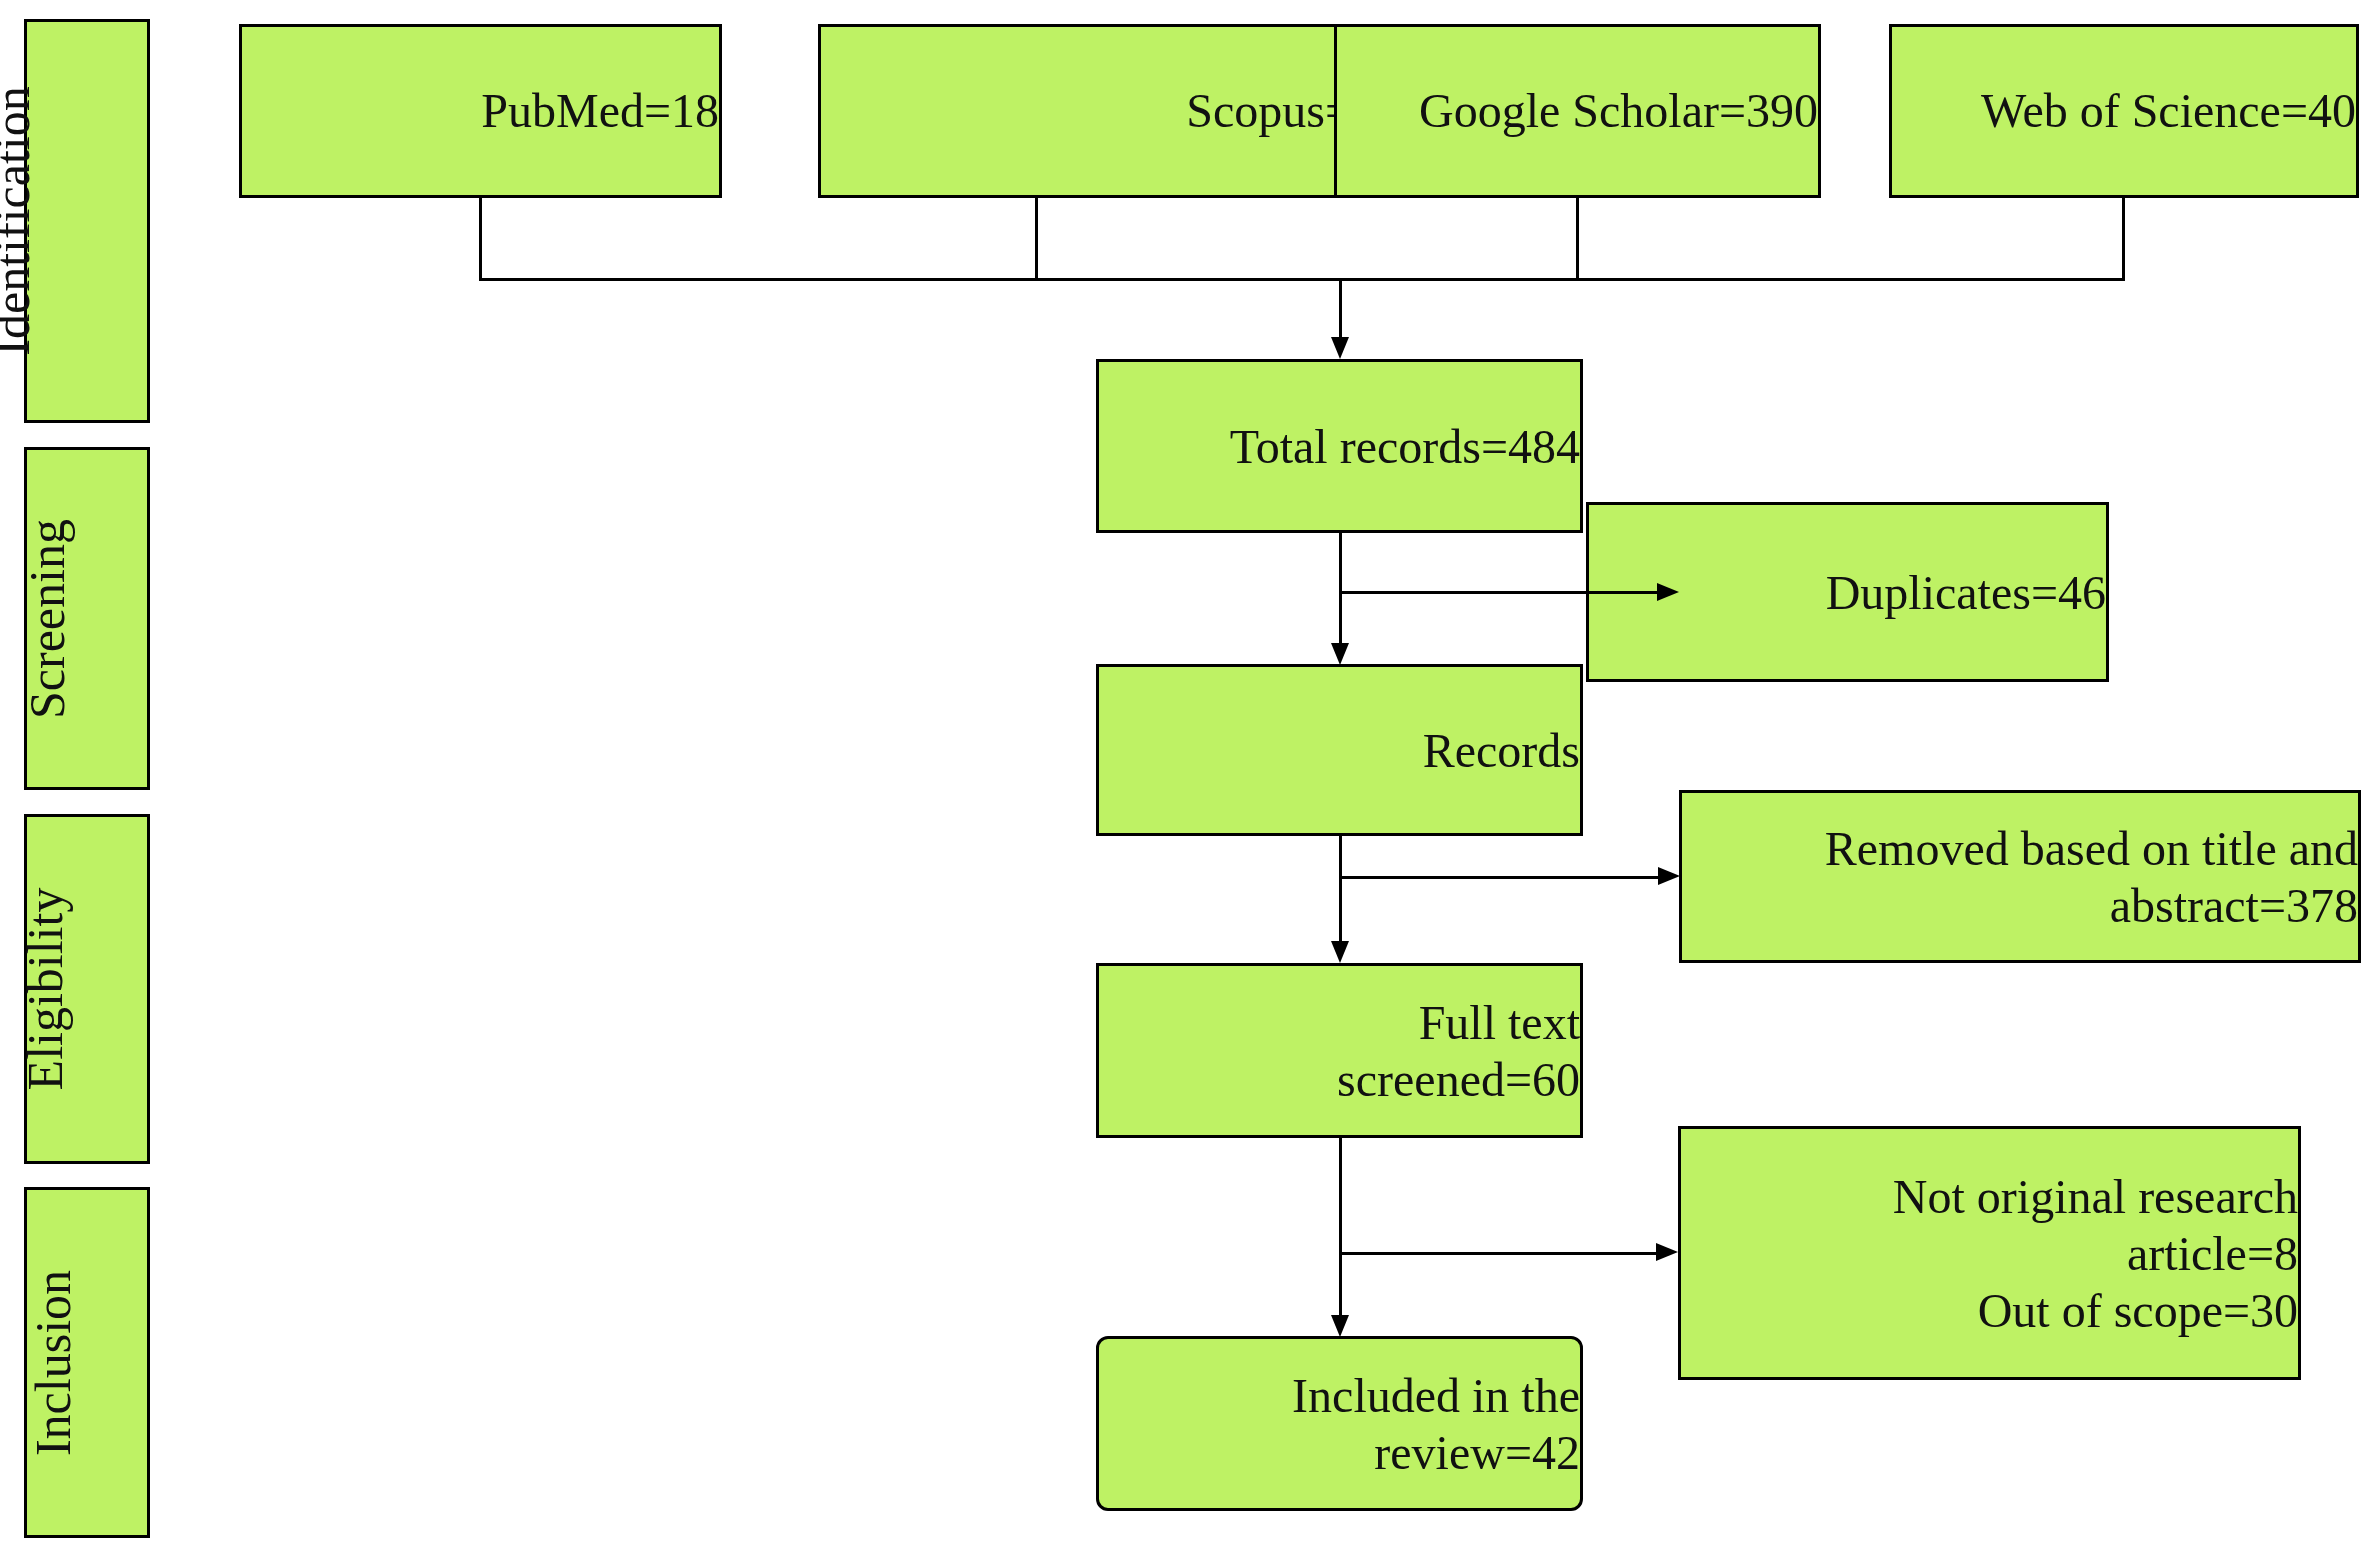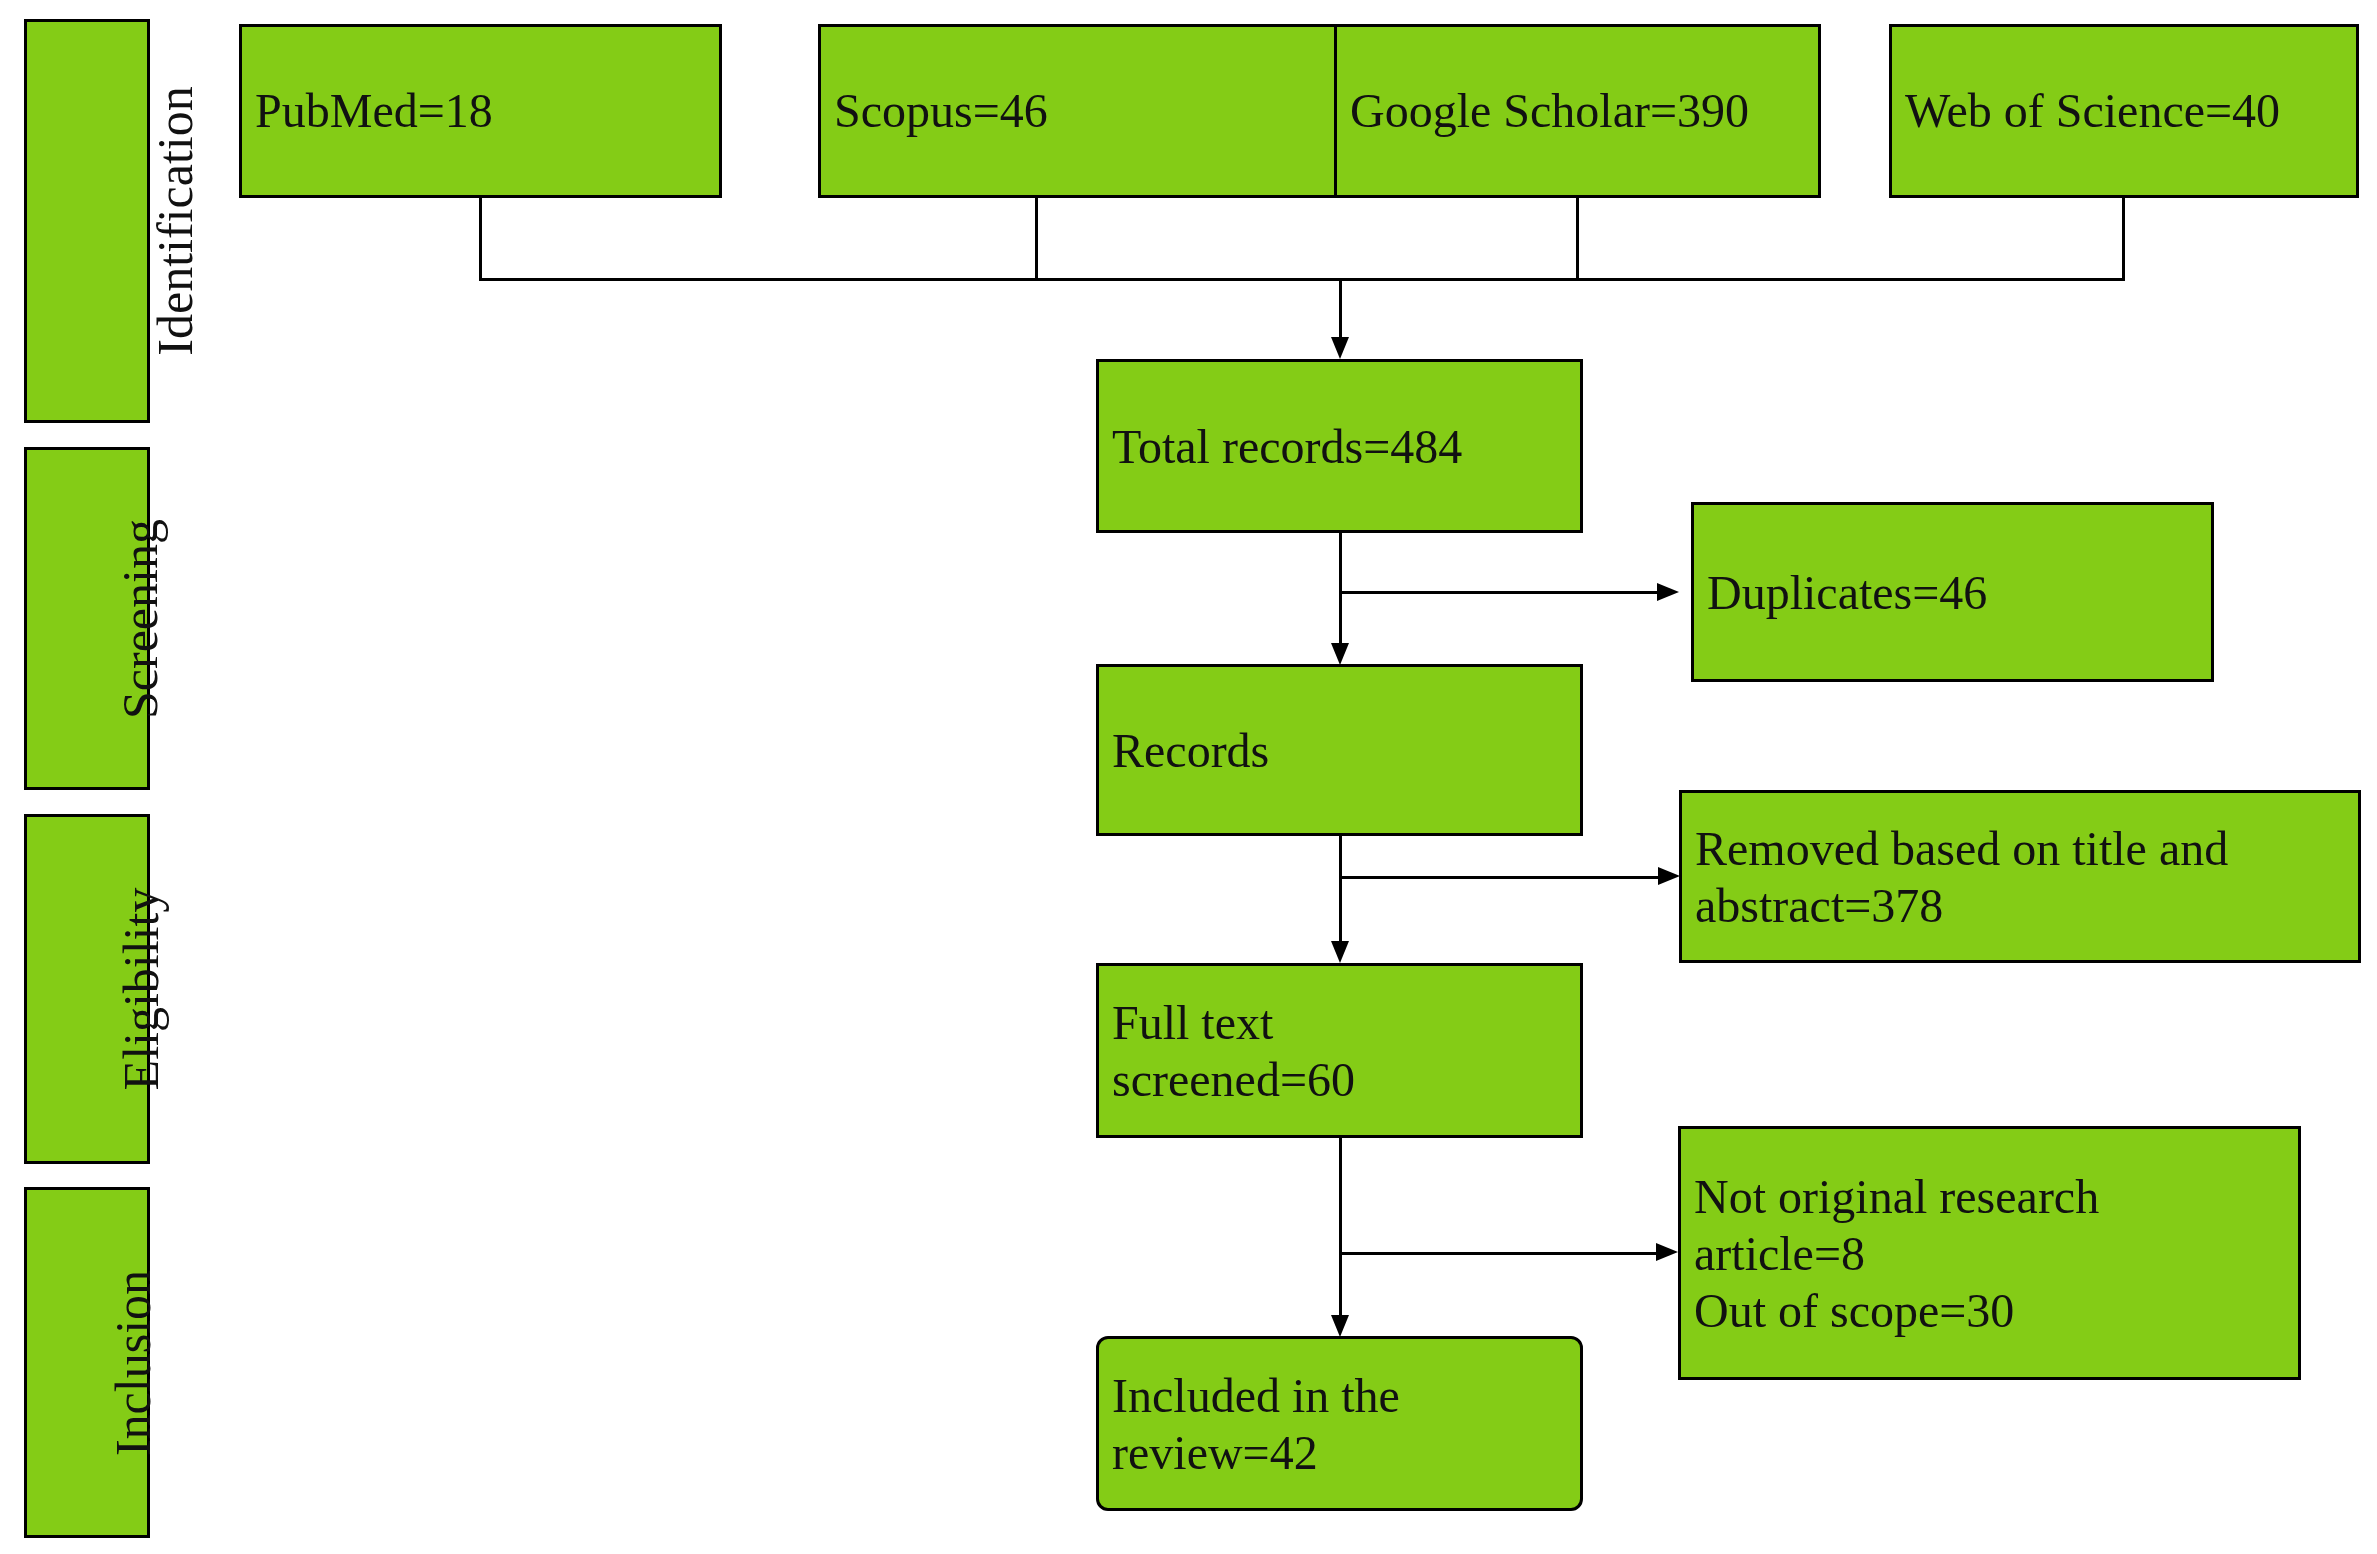--- a/index.html
+++ b/index.html
@@ -13,24 +13,24 @@
     height: 1554px;
     background: #ffffff;
     font-family: "Liberation Serif", "DejaVu Serif", serif;
     color: #111111;
   }
 
   
   .box {
     position: absolute;
     border: 3.4px solid #000000;
-    background: #84cc16;
+    background: #bef264;
     display: flex;
     flex-direction: column;
-    align-items: flex-start;
+    align-items: flex-end;
     justify-content: center;
     text-align: center;
     box-sizing: border-box;
     padding-left: 13px;
   }
   .box .line {
     font-size: 48px;
     line-height: 57px;
     white-space: nowrap;
   }
@@ -58,21 +58,21 @@
   #src-wos     { left: 1889px; width: 470px; }
 
   
   .flow-box { left: 1096px; width: 487px; }
   #flow-total    { top: 359px;  height: 174px; }
   #flow-screened { top: 664px;  height: 172px; }
   #flow-fulltext { top: 963px; height: 175px; }
   #flow-included { top: 1336px; height: 175px; border-radius: 12px; }
 
   
-  #excl-duplicates { left: 1691px; top: 502px;  width: 523px; height: 180px; }
+  #excl-duplicates { left: 1586px; top: 502px;  width: 523px; height: 180px; }
   #excl-removed    { left: 1679px; top: 790px;  width: 682px; height: 173px; }
   #excl-notorig    { left: 1678px; top: 1126px; width: 623px; height: 254px; }
 
   
   .cline {
     position: absolute;
     background: #000000;
   }
   
   #stub-pubmed { left: 479px;  top: 197px; width: 2.5px; height: 83px; }

